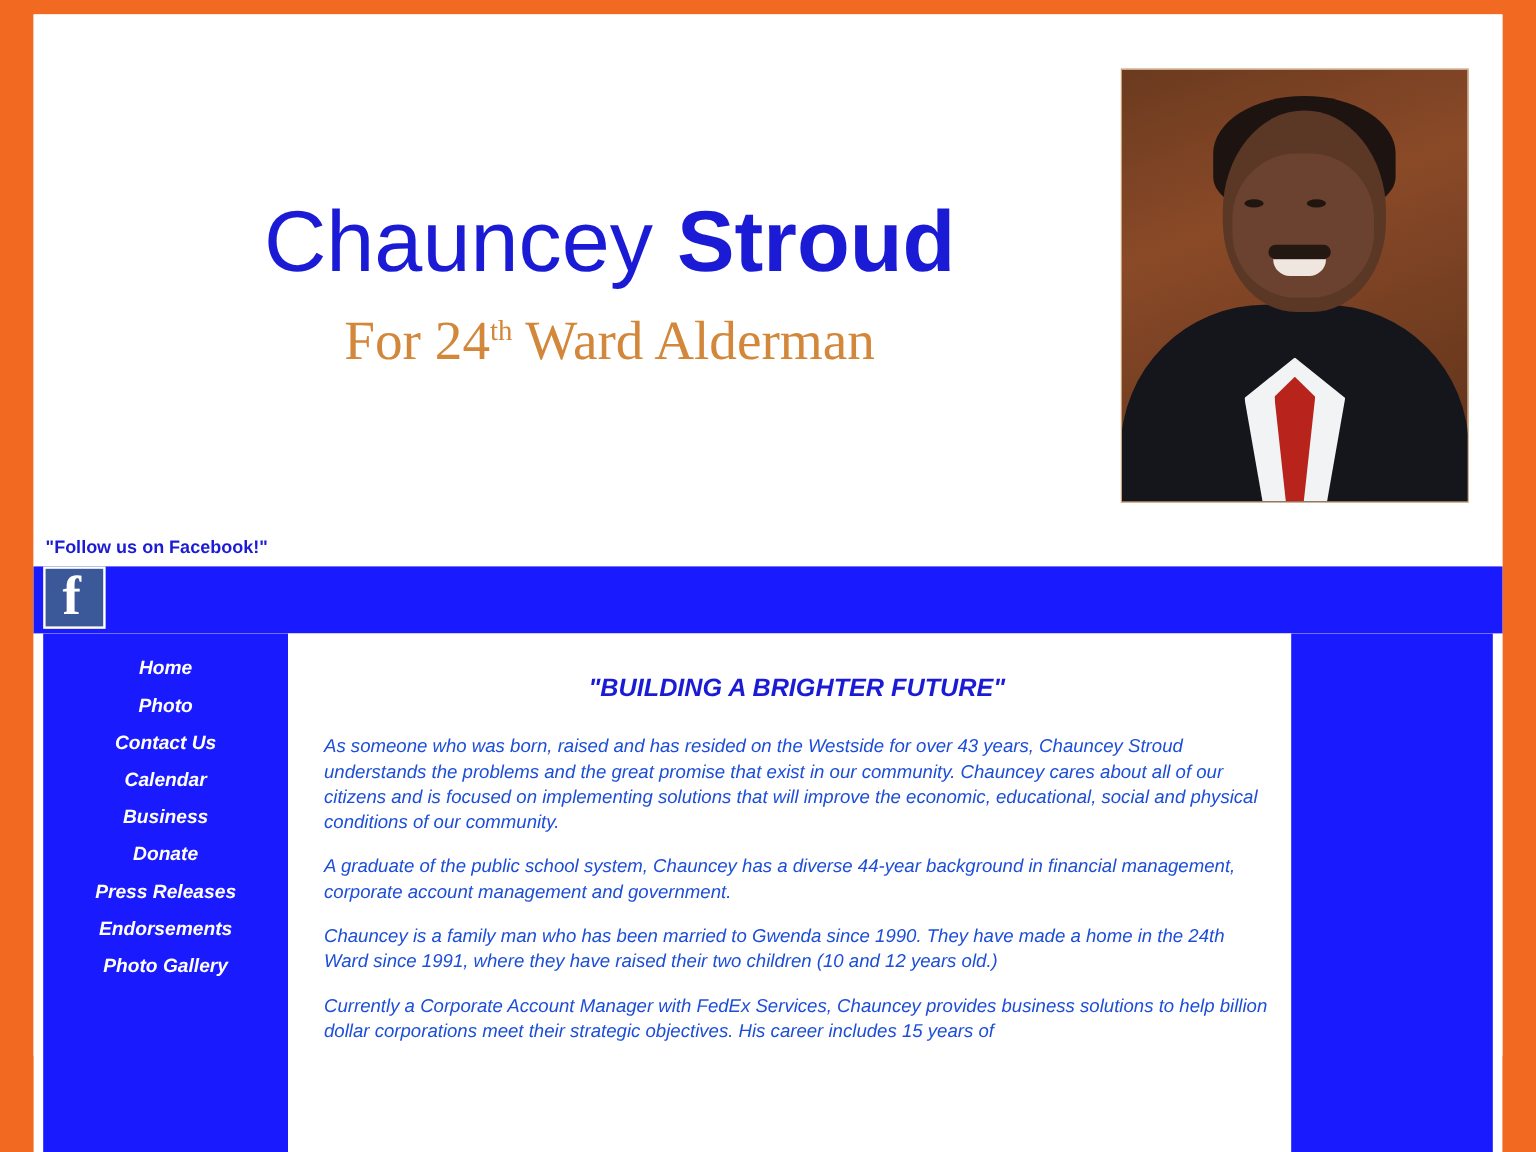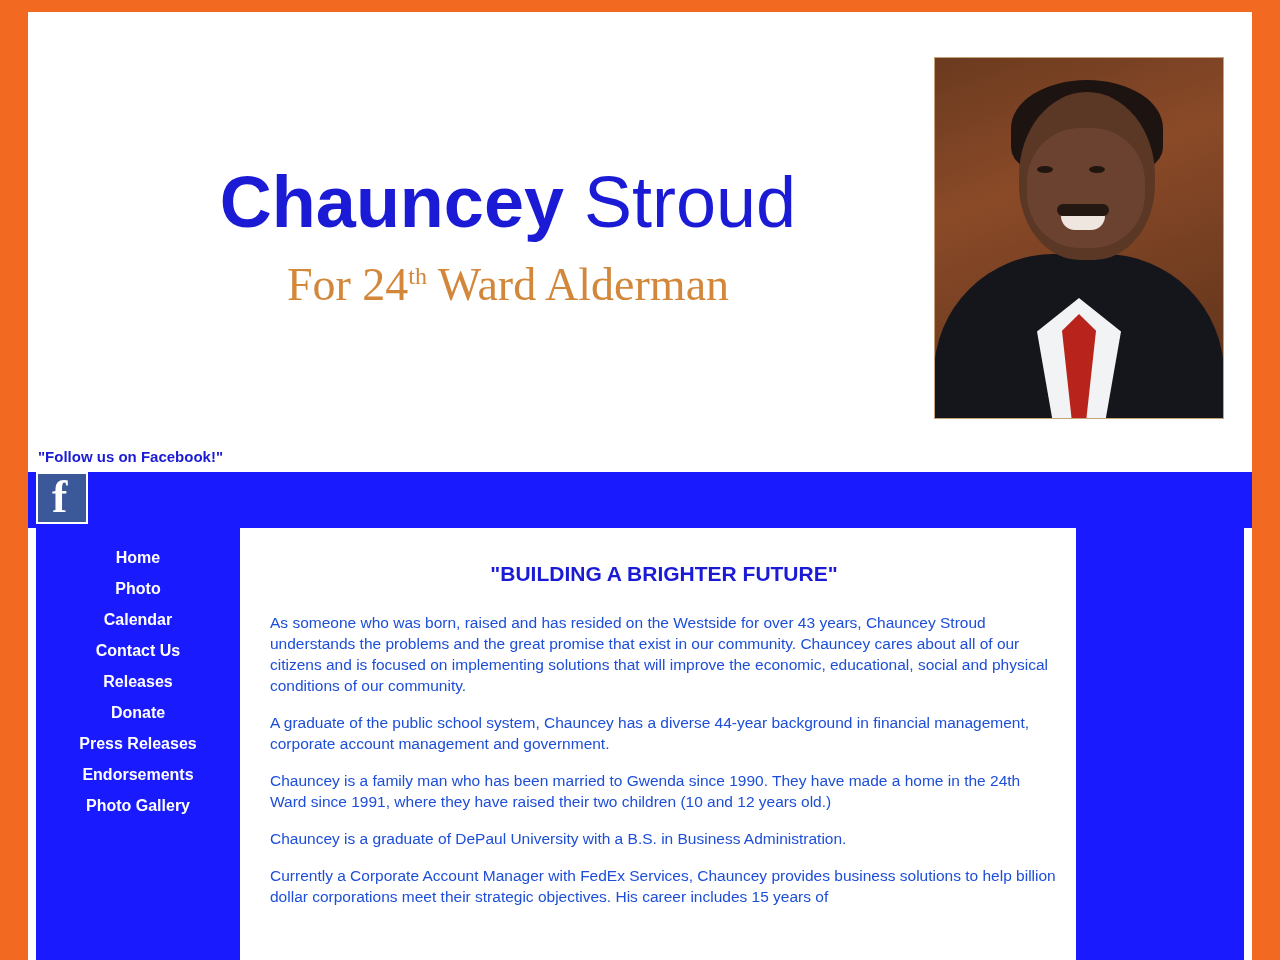--- a/index.html
+++ b/index.html
@@ -37,24 +37,24 @@
     text-align: center;
   }
   .logo-line1 {
     font-size: 72px;
     line-height: 80px;
     color: #1b1bd6;
     letter-spacing: 0px;
     white-space: nowrap;
   }
   .logo-line1 .first {
+    font-weight: 400;
+  }
+  .logo-line1 .last {
     font-weight: 700;
-  }
-  .logo-line1 .last {
-    font-weight: 400;
     text-align: center;
   }
   .logo-line2 {
     font-size: 46px;
     line-height: 56px;
     color: #d2873a;
     margin-top: 6px;
     white-space: nowrap;
     font-family: "Liberation Serif", serif;
   }
@@ -196,20 +196,21 @@
     font-weight: bold;
     color: #ffffff;
     font-family: "Liberation Serif", serif;
   }
   
   .content-wrap {
     position: relative;
     width: 1224px;
     height: 352px;
     background: #ffffff;
+    font-style: italic;
   }
   .nav {
     position: absolute;
     left: 8px;
     top: 0;
     width: 204px;
     height: 432px;
     background: #1a1aff;
     padding-top: 14px;
     box-sizing: border-box;
@@ -286,34 +287,33 @@
     <a class="fb-icon">
         <span>f</span>
       </a>
   </div>
 
   <div class="content-wrap">
 
     <div class="nav">
       <a class="nav-item">Home</a>
       <a class="nav-item">Photo</a>
+      <a class="nav-item">Contact Us</a>
       <a class="nav-item">Calendar</a>
-      <a class="nav-item">Contact Us</a>
-      <a class="nav-item">Releases</a>
+      <a class="nav-item">Business</a>
       <a class="nav-item">Donate</a>
       <a class="nav-item">Press Releases</a>
       <a class="nav-item">Endorsements</a>
       <a class="nav-item">Photo Gallery</a>
     </div>
 
     <div class="main">
       <div class="headline">"BUILDING A BRIGHTER FUTURE"</div>
       <p>As someone who was born, raised and has resided on the Westside for over 43 years, Chauncey Stroud understands the problems and the great promise that exist in our community. Chauncey cares about all of our citizens and is focused on implementing solutions that will improve the economic, educational, social and physical conditions of our community.</p>
       <p>A graduate of the public school system, Chauncey has a diverse 44-year background in financial management, corporate account management and government.</p>
       <p>Chauncey is a family man who has been married to Gwenda since 1990. They have made a home in the 24th Ward since 1991, where they have raised their two children (10 and 12 years old.)</p>
-      <p>Chauncey is a graduate of DePaul University with a B.S. in Business Administration.</p>
       <p>Currently a Corporate Account Manager with FedEx Services, Chauncey provides business solutions to help billion dollar corporations meet their strategic objectives. His career includes 15 years of</p>
     </div>
 
     <div class="right-rail"></div>
   </div>
 
 </div>
 
 </body></html>

